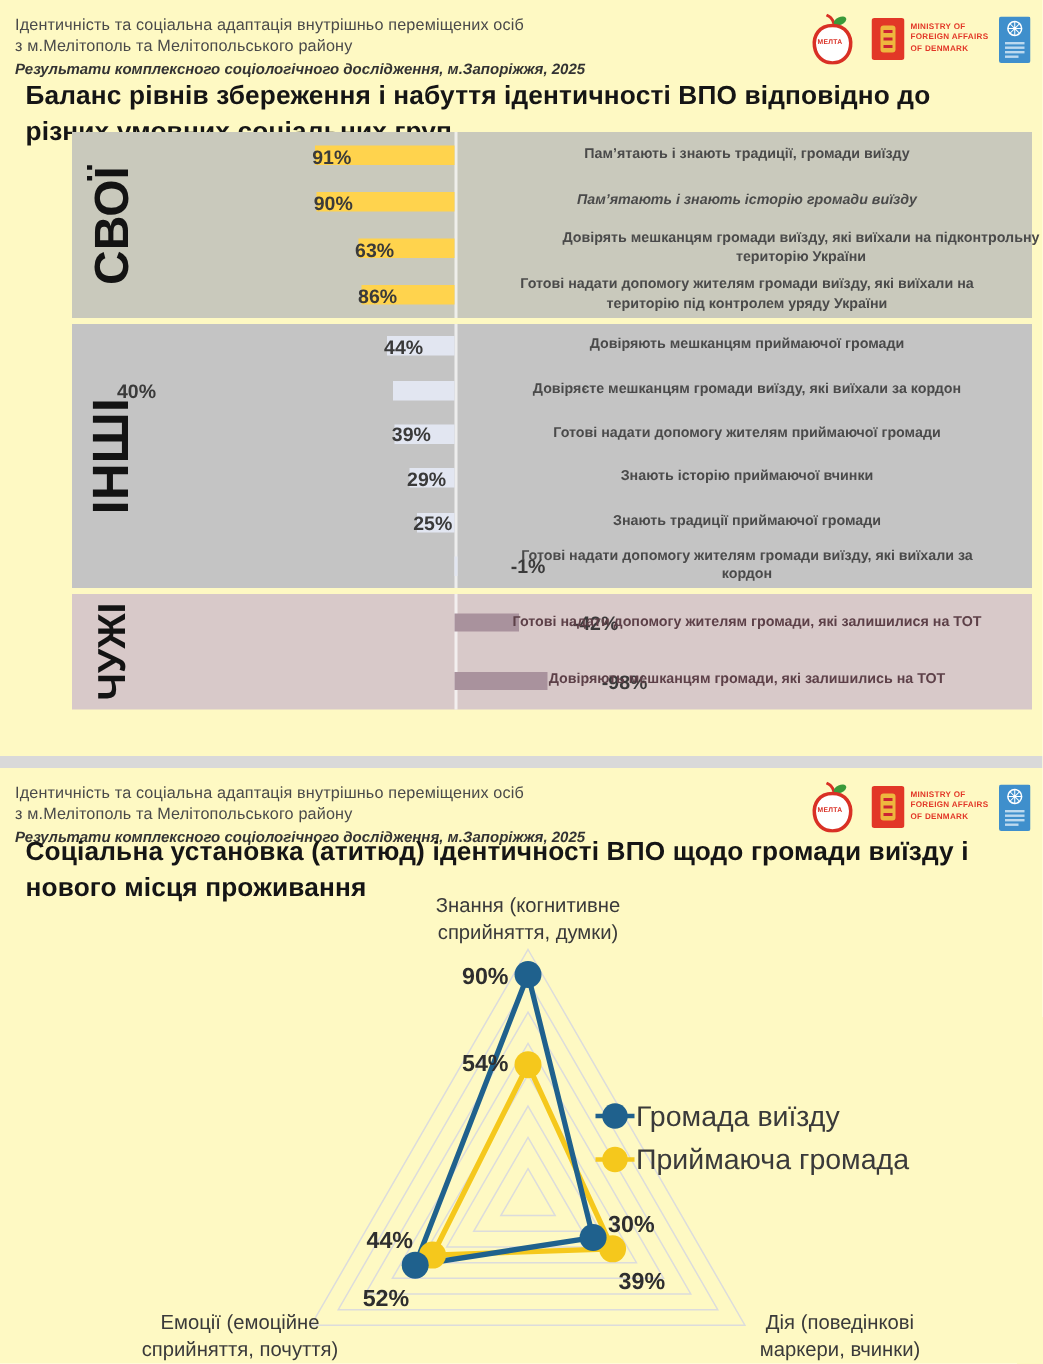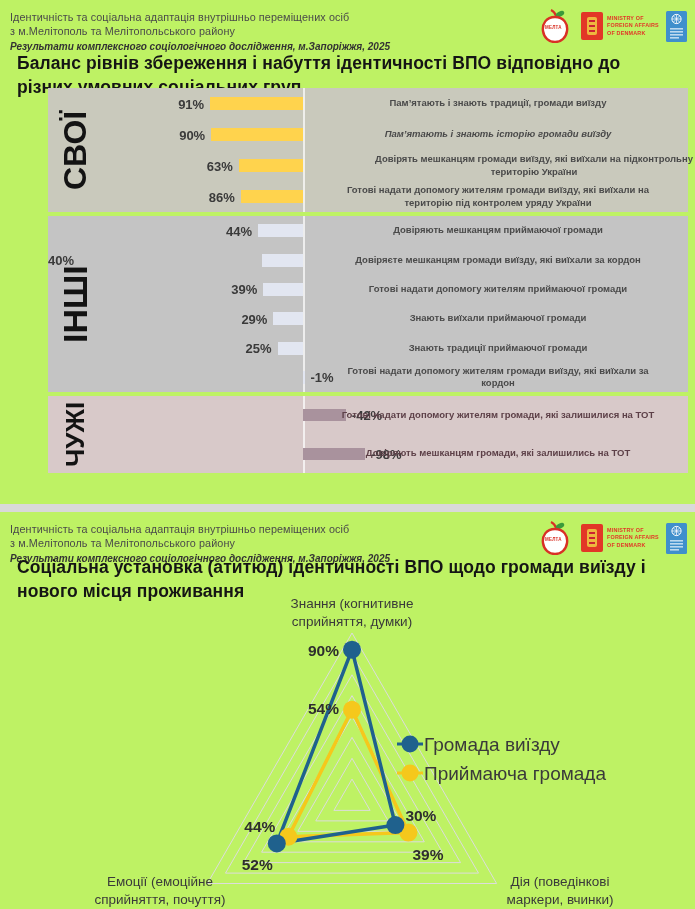--- a/index.html
+++ b/index.html
@@ -1,17 +1,17 @@
 <!DOCTYPE html>
 <html><head>
 <meta charset="utf-8">
 <style>
   html,body{margin:0;padding:0;}
   body{width:695px;height:909px;background:#ffffff;font-family:"Liberation Sans",sans-serif;position:relative;overflow:hidden;}
-  .slide{position:relative;background:#bef264;overflow:hidden;}
+  .slide{position:relative;background:#fef9c3;overflow:hidden;}
   #slide1{height:504px;}
   #slide2{height:397px;}
   .separator{height:8px;background:#d9d9d9;}
   
   .hdr{position:absolute;left:10px;top:10px;width:420px;}
   .hdr-line{font-size:10.8px;color:#4a4a4a;font-weight:500;line-height:1.3;letter-spacing:.1px;}
   .hdr-note{font-size:10px;color:#333333;font-style:italic;font-weight:700;margin-top:3px;}
   .slide-title{position:absolute;left:17px;top:52px;width:662px;font-size:17.5px;font-weight:800;color:#151515;line-height:1.35;letter-spacing:.1px;}
   
   .logo-cluster{position:absolute;top:9px;right:8px;display:flex;align-items:center;gap:7px;}
@@ -20,21 +20,21 @@
   .dk-wrap{display:flex;align-items:center;gap:4px;}
   .dk-text{width:52px;}
   .dk-text div{font-size:5.4px;font-weight:800;color:#e23727;line-height:1.3;letter-spacing:.2px;}
   
   .groups{position:absolute;left:48px;top:88px;width:640px;}
   .group-block{position:relative;margin-bottom:4px;}
   .group-label{position:absolute;left:6px;top:0;bottom:0;width:42px;display:flex;align-items:center;justify-content:center;
     writing-mode:vertical-rl;transform:rotate(180deg);font-weight:800;color:#131313;letter-spacing:0;}
   .baseline{position:absolute;left:255px;top:0;bottom:0;width:2px;background:rgba(255,255,255,.7);}
   .bar{position:absolute;}
-  .pct{position:absolute;font-size:13px;font-weight:700;color:#3a3a3a;}
+  .pct{position:absolute;font-size:13px;font-weight:700;color:#3a3a3a;margin-left:30px;}
   .desc{position:absolute;left:285px;width:330px;display:flex;align-items:center;justify-content:center;
     text-align:center;font-size:9.5px;font-weight:700;line-height:1.32;}
   
   #radar-svg{position:absolute;left:0;top:80px;}
   .axis-label{font-size:13.5px;fill:#3a3a3a;font-weight:500;}
   .val-label{font-size:15.5px;font-weight:600;fill:#2e2e2e;}
   .legend-label{font-size:19px;fill:#3a3a3a;font-weight:500;}
 </style>
 </head>
 <body>
@@ -106,21 +106,21 @@
         <div class="pct" style="top: 7.66667px; left: 0px; width: 204.12px; text-align: right;">44%</div>
         <div class="desc" style="top: 0px; height: 29.3333px; color: rgb(74, 74, 74);">Довіряють мешканцям приймаючої громади</div>
         <div class="bar" style="background: rgb(226, 230, 241); height: 13px; top: 37.5px; left: 214.2px; width: 40.8px;"></div>
         <div class="pct" style="top: 37px; left: 0px; width: 208.2px; text-align: left;">40%</div>
         <div class="desc" style="top: 29.3333px; height: 29.3333px; color: rgb(74, 74, 74);">Довіряєте мешканцям громади виїзду, які виїхали за кордон</div>
         <div class="bar" style="background: rgb(226, 230, 241); height: 13px; top: 66.8333px; left: 215.22px; width: 39.78px;"></div>
         <div class="pct" style="top: 66.3333px; left: 0px; width: 209.22px; text-align: right;">39%</div>
         <div class="desc" style="top: 58.6667px; height: 29.3333px; color: rgb(74, 74, 74);">Готові надати допомогу жителям приймаючої громади</div>
         <div class="bar" style="background: rgb(226, 230, 241); height: 13px; top: 96.1667px; left: 225.42px; width: 29.58px;"></div>
         <div class="pct" style="top: 95.6667px; left: 0px; width: 219.42px; text-align: right;">29%</div>
-        <div class="desc" style="top: 88px; height: 29.3333px; color: rgb(74, 74, 74);">Знають виїхали приймаючої громади</div>
+        <div class="desc" style="top: 88px; height: 29.3333px; color: rgb(74, 74, 74);">Знають історію приймаючої вчинки</div>
         <div class="bar" style="background: rgb(226, 230, 241); height: 13px; top: 125.5px; left: 229.5px; width: 25.5px;"></div>
         <div class="pct" style="top: 125px; left: 0px; width: 223.5px; text-align: right;">25%</div>
         <div class="desc" style="top: 117.333px; height: 29.3333px; color: rgb(74, 74, 74);">Знають традиції приймаючої громади</div>
         <div class="bar" style="background: rgb(226, 230, 241); height: 13px; top: 154.833px; left: 255px; width: 1.5px;"></div>
         <div class="pct" style="top: 154.333px; left: 262.5px;">-1%</div>
         <div class="desc" style="top: 146.667px; height: 29.3333px; color: rgb(74, 74, 74);">Готові надати допомогу жителям громади виїзду, які виїхали за кордон</div>
       </div>
       <div class="group-block" style="background: rgb(216, 201, 201); height: 77px;">
         <div class="group-label" style="font-size: 26px;">ЧУЖІ</div>
         <div class="baseline"></div>

